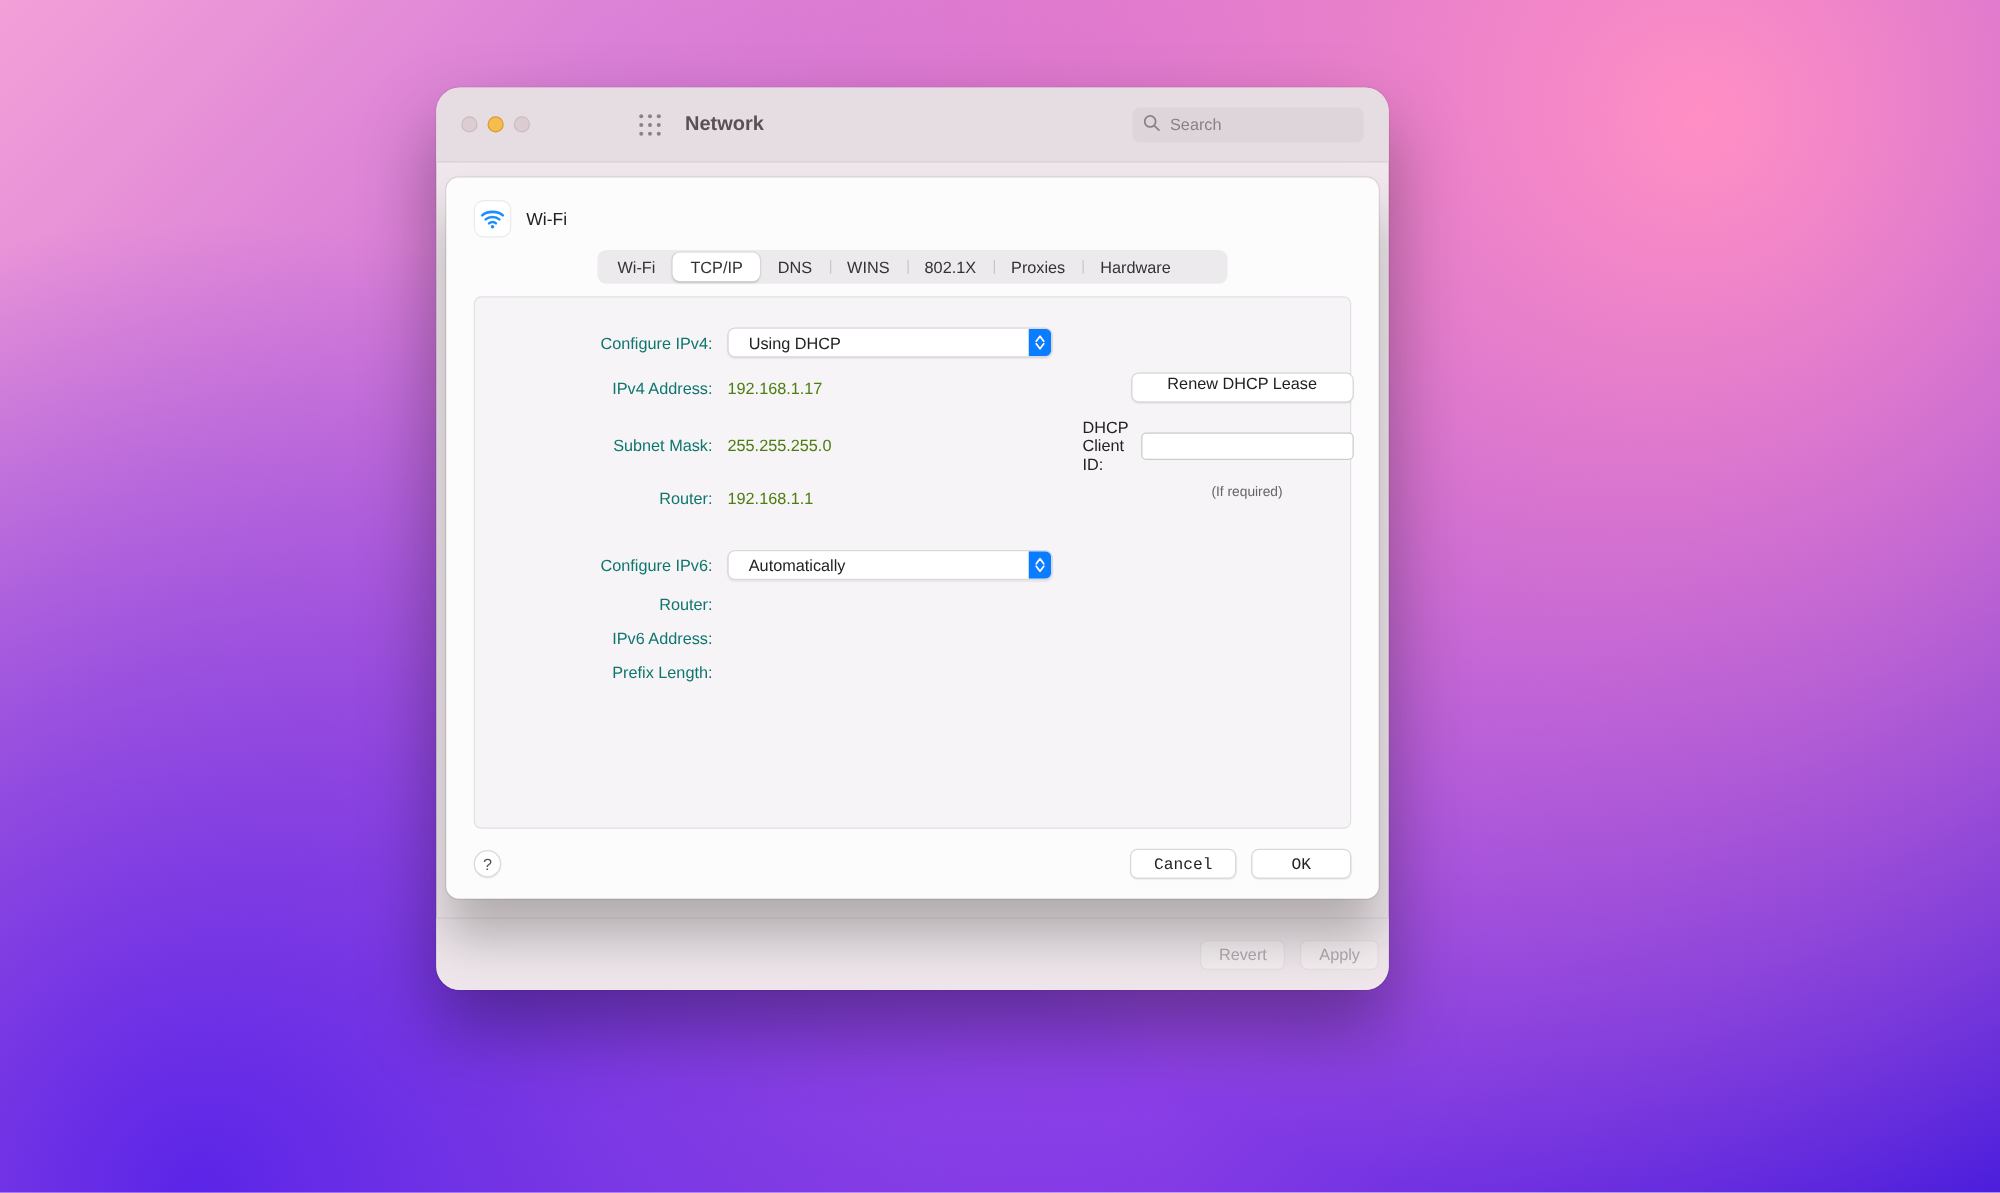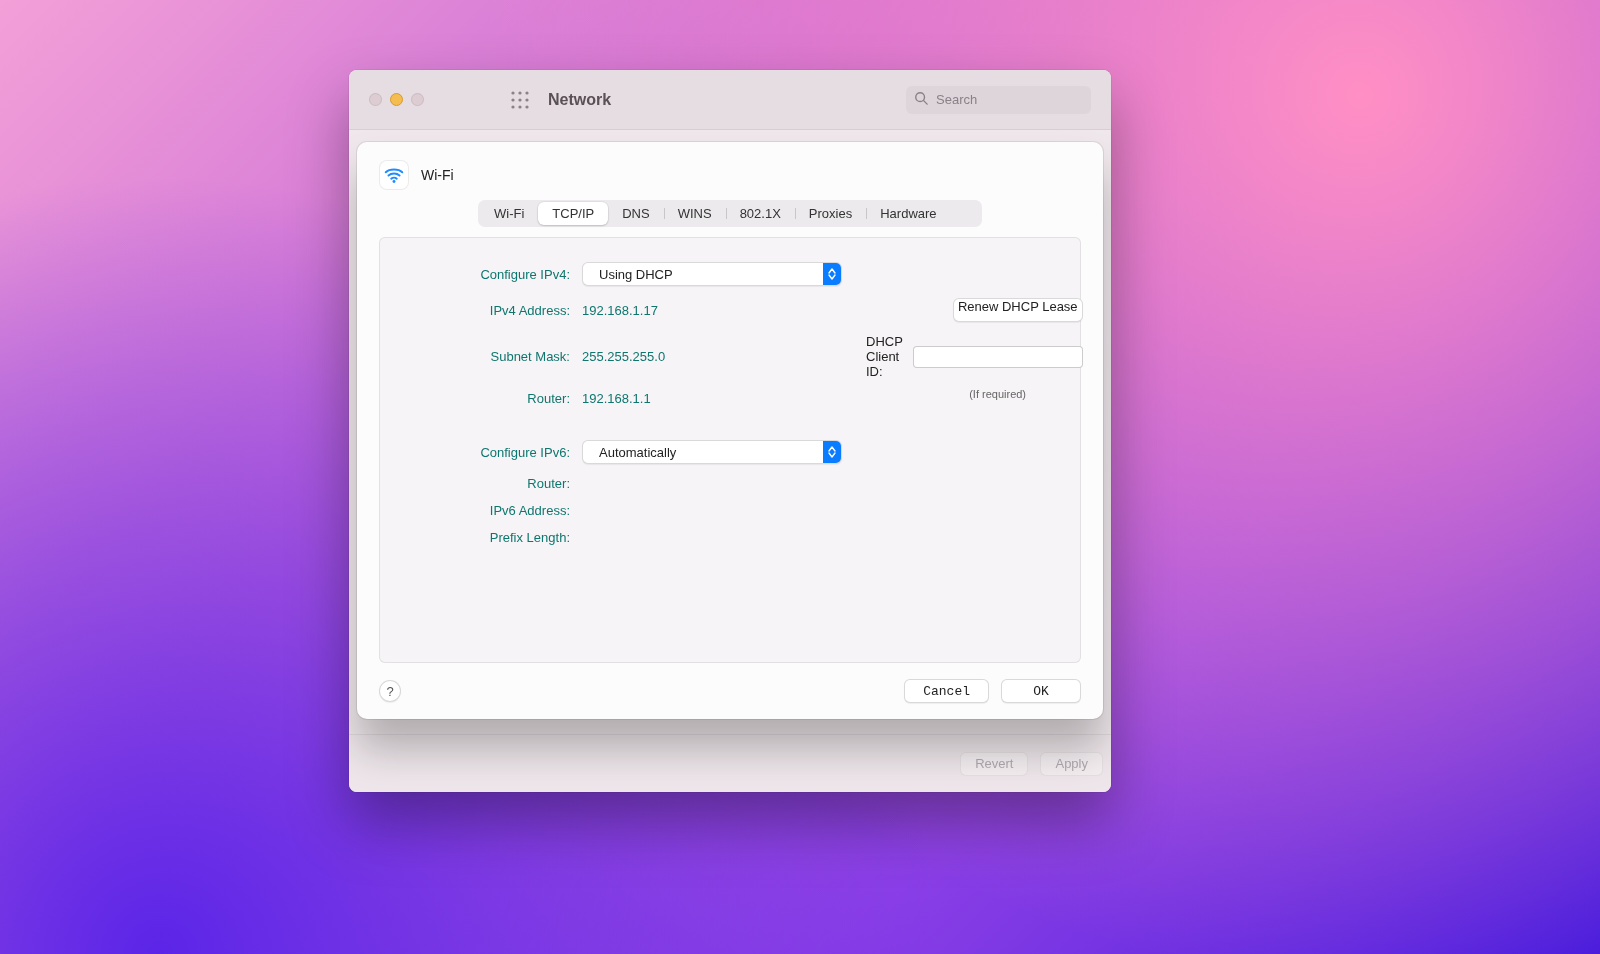--- a/index.html
+++ b/index.html
@@ -9,21 +9,21 @@
       radial-gradient(circle at 10% 100%, #5b25e8 0%, rgba(91,37,232,0) 45%),
       radial-gradient(circle at 85% 10%, #ff8fc4 0%, rgba(255,143,196,0) 55%),
       linear-gradient(135deg, #f3a0d8 0%, #c869d6 35%, #8b3fe6 70%, #4c1edc 100%);
     position:relative;
   }
 
   .prefs-window {
     position:absolute;
     left:349px; top:70px; width:762px; height:722px;
     background:#efe7eb;
-    border-radius:8px;
+    border-radius:19px;
     box-shadow: 0 30px 60px rgba(0,0,0,0.35), 0 0 0 1px rgba(0,0,0,0.05);
     overflow:hidden;
   }
 
   .titlebar {
     height:60px; background:#e5dde1; display:flex; align-items:center; padding:0 20px;
     border-bottom:1px solid rgba(0,0,0,0.06);
     gap:18px;
   }
   .traffic { display:flex; gap:8px; }
@@ -90,23 +90,23 @@
   .content-panel {
     margin:10px 22px 0 22px; flex:1; background:#f6f4f6; border:1px solid rgba(0,0,0,0.08);
     border-radius:6px; padding:24px 30px;
     display:grid;
     grid-template-columns: 160px 260px 1fr;
     grid-auto-rows: min-content;
     column-gap:12px; row-gap:12px;
     align-items:center;
   }
   .lbl { text-align:right; color:#0f766e; font-size:13px; }
-  .val { color:#0f766e; font-size:13px; }
+  .val { color:#4d7c0f; font-size:13px; }
   .right-col { grid-column:3; display:flex; flex-direction:column; align-items:flex-end; gap:4px; }
-  .renew-btn { height:24px; padding:0 4px; border-radius:6px; background:#ffffff; border:1px solid rgba(0,0,0,0.15); box-shadow:0 1px 1px rgba(0,0,0,0.06); font-size:13px; }
+  .renew-btn { height:24px; padding:0 28px; border-radius:6px; background:#ffffff; border:1px solid rgba(0,0,0,0.15); box-shadow:0 1px 1px rgba(0,0,0,0.06); font-size:13px; }
   .client-row { grid-column:3; display:flex; align-items:center; justify-content:flex-end; gap:10px;margin-left:12px; }
   .client-row .clabel { font-size:13px; }
   .client-row input { width:170px; height:22px; border:1px solid rgba(0,0,0,0.2); border-radius:4px; padding:0 6px; background:#fff; font-size:13px; }
   .ifreq { grid-column:3; text-align:center; font-size:11px; color:#666; width:170px; margin-left:auto; }
 
   .popup {
     height:24px; width:260px; border:1px solid rgba(0,0,0,0.15); border-radius:6px;
     display:flex; align-items:center; justify-content:space-between;
     background:#ffffff; box-shadow:0 1px 1px rgba(0,0,0,0.06);
     padding-left:16px; overflow:hidden;

